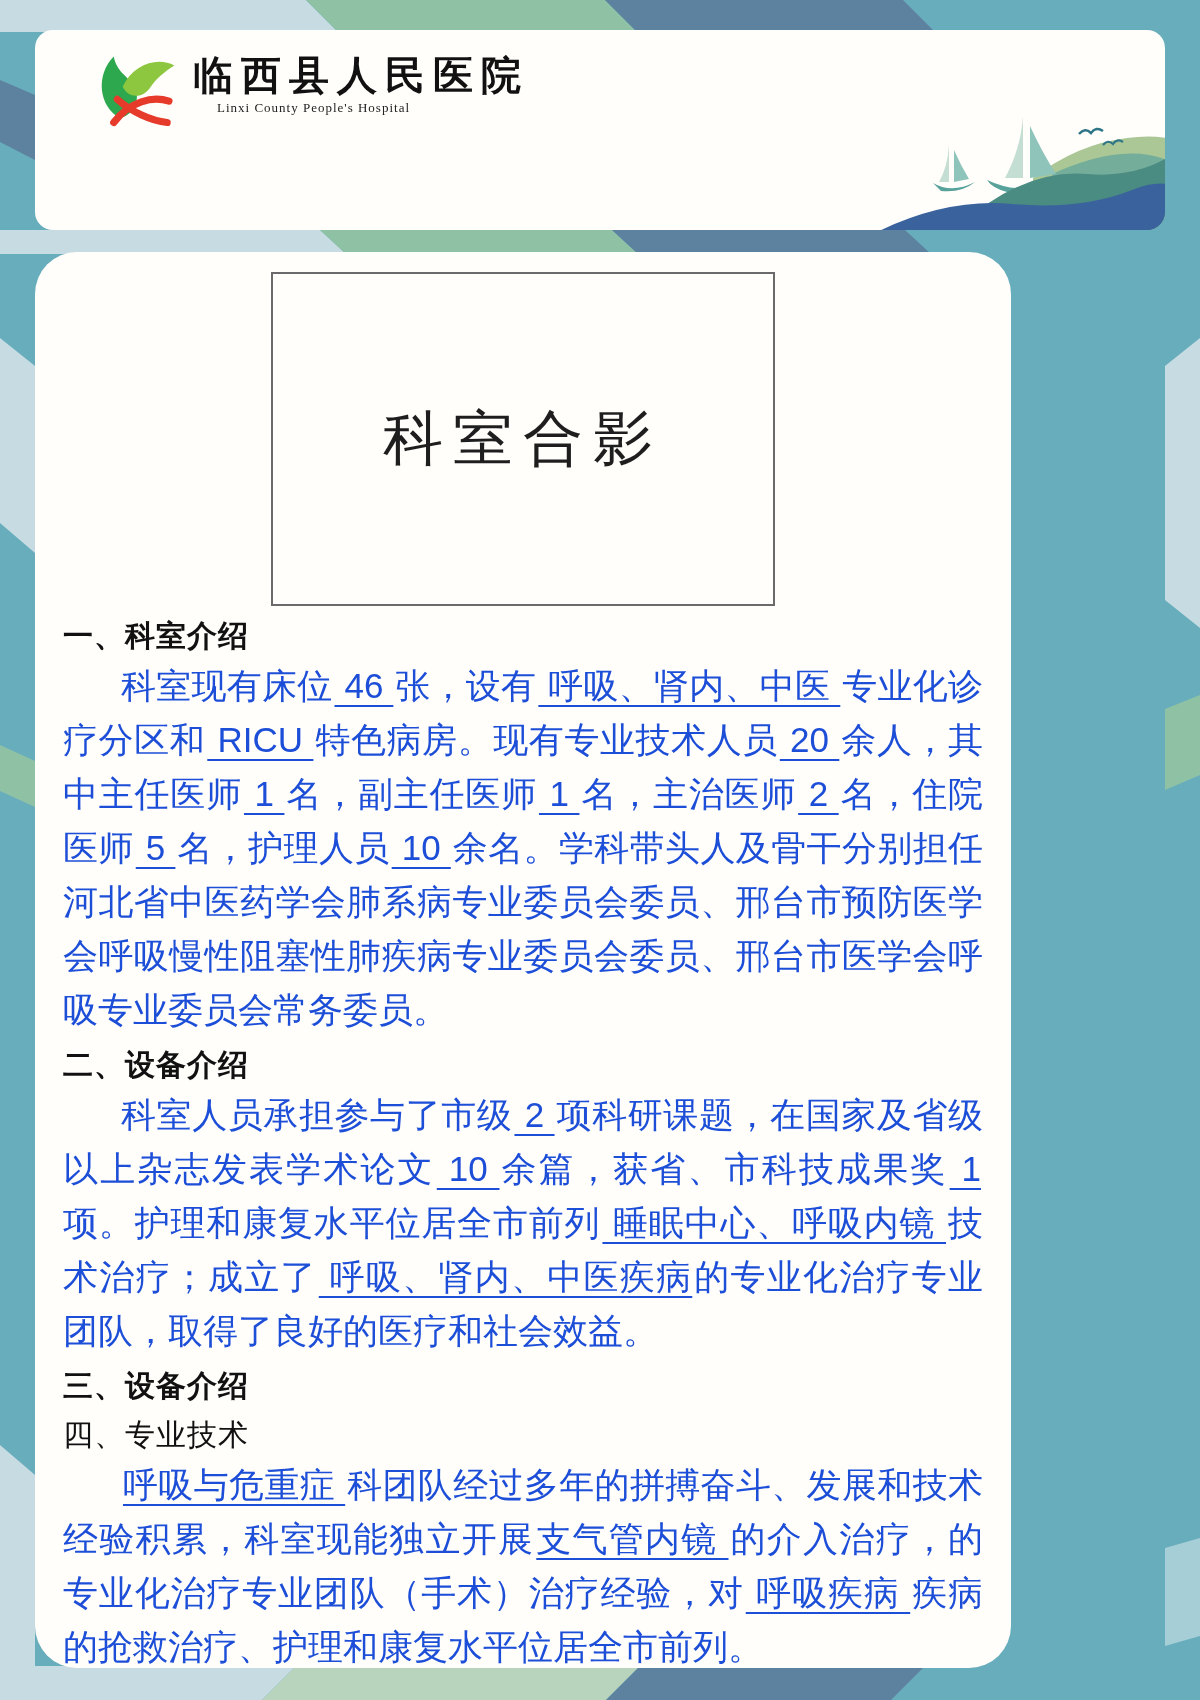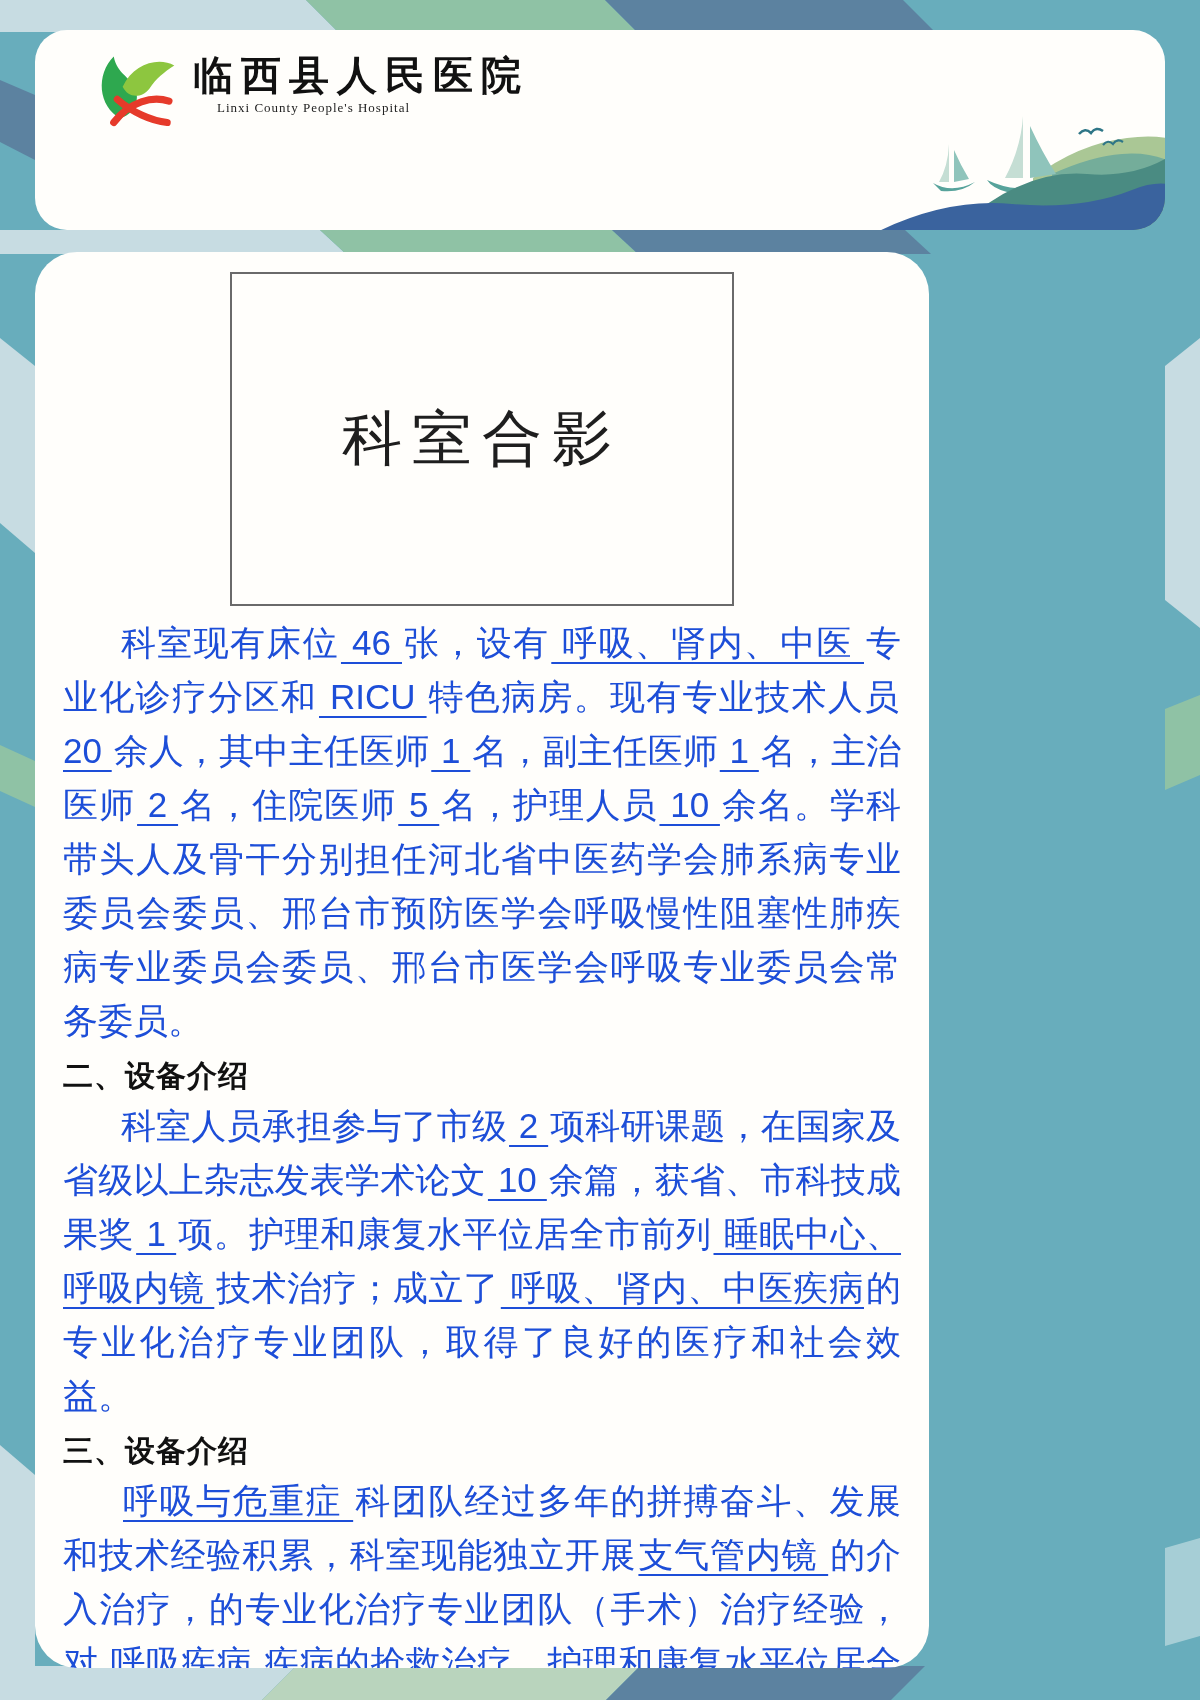--- a/index.html
+++ b/index.html
@@ -21,31 +21,31 @@
   
   .d-le0{left:0;top:80px;width:35px;height:80px;background:#5c82a0;clip-path:polygon(0 0,35px 15px,35px 80px,0 62px);}
   .d-le1{left:0;top:338px;width:35px;height:215px;background:#c7dce2;clip-path:polygon(0 0,35px 28px,35px 215px,0 185px);}
   .d-le2{left:0;top:745px;width:35px;height:62px;background:#8fc2a5;clip-path:polygon(0 0,35px 16px,35px 62px,0 46px);}
   .d-le3{left:0;top:1445px;width:35px;height:255px;background:#c7dce2;clip-path:polygon(0 0,35px 30px,35px 255px,0 255px);}
   .d-re1{left:1165px;top:338px;width:35px;height:290px;background:#c7dce2;clip-path:polygon(0 28px,35px 0,35px 290px,0 262px);}
   .d-re2{left:1165px;top:695px;width:35px;height:95px;background:#8fc2a5;clip-path:polygon(0 14px,35px 0,35px 80px,0 95px);}
   .d-re3{left:1165px;top:1538px;width:35px;height:108px;background:#a6ced6;clip-path:polygon(0 10px,35px 0,35px 98px,0 108px);}
 
   .header-card{position:absolute;left:35px;top:30px;width:1130px;height:200px;background:#fffefb;
-               border-radius:32px;overflow:hidden;z-index:2;}
+               border-radius:18px;overflow:hidden;z-index:2;}
   .logo{position:absolute;left:52px;top:18px;width:98px;height:92px;}
   .hosp-zh{position:absolute;left:158px;top:18px;font-family:"Liberation Serif",serif;font-weight:bold;
            font-size:40px;letter-spacing:8px;color:#111;}
   .hosp-en{position:absolute;left:182px;top:70px;font-family:"Liberation Serif",serif;
            font-size:13px;letter-spacing:1px;color:#222;}
   .page-title{position:absolute;left:55px;top:98px;font-size:72px;font-weight:900;letter-spacing:7px;
               color:#e8271c;font-family:"Liberation Sans",sans-serif;white-space:nowrap;}
   .sail-scene{position:absolute;right:-2px;bottom:-2px;width:330px;height:150px;}
 
-  .main-card{position:absolute;left:35px;top:252px;width:894px;height:1416px;background:#fffefb;
+  .main-card{position:absolute;left:35px;top:252px;width:976px;height:1416px;background:#fffefb;
              border-radius:42px;overflow:hidden;z-index:2;padding:16px 28px 0;box-sizing:border-box;}
   .photo-box{width:500px;height:330px;margin:4px auto 10px;border:2px solid #6a6a6a;
              display:flex;align-items:center;justify-content:center;background:#fffefb;}
   .photo-box span{font-family:"Liberation Serif",serif;font-size:60px;letter-spacing:10px;color:#1e1e1e;}
   .sec-h{font-size:30px;font-weight:bold;color:#111;margin:8px 0 2px;letter-spacing:1px;}
   .sec-h.normal{font-weight:400;}
   .body-text{font-size:35px;line-height:54px;color:#1d4ed8;text-indent:58px;margin:0;text-align:justify;}
   .body-text .u{text-decoration:underline;text-underline-offset:7px;text-decoration-thickness:2px;padding:0 2px;}
 </style>
 </head>
@@ -94,23 +94,25 @@
       <path d="M266,63 q5,-6 10,-1 q4,-6 10,-2" stroke="#2e7687" stroke-width="2.2" fill="none"></path>
     </svg>
   </div>
 
   <div class="main-card">
 
     <div class="photo-box">
       <span>科室合影</span>
     </div>
 
+    <div class="sec-h">一、科室介绍</div>
     <p class="body-text"><span>科室现有床位</span><span class="u"> 46 </span><span>张，设有</span><span class="u"> 呼吸、肾内、中医 </span><span>专业化诊疗分区和</span><span class="u"> RICU </span><span>特色病房。现有专业技术人员</span><span class="u"> 20 </span><span>余人，其中主任医师</span><span class="u"> 1 </span><span>名，副主任医师</span><span class="u"> 1 </span><span>名，主治医师</span><span class="u"> 2 </span><span>名，住院医师</span><span class="u"> 5 </span><span>名，护理人员</span><span class="u"> 10 </span><span>余名。学科带头人及骨干分别担任河北省中医药学会肺系病专业委员会委员、邢台市预防医学会呼吸慢性阻塞性肺疾病专业委员会委员、邢台市医学会呼吸专业委员会常务委员。</span></p>
 
     <div class="sec-h">二、设备介绍</div>
     <p class="body-text"><span>科室人员承担参与了市级</span><span class="u"> 2 </span><span>项科研课题，在国家及省级以上杂志发表学术论文</span><span class="u"> 10 </span><span>余篇，获省、市科技成果奖</span><span class="u"> 1 </span><span>项。护理和康复水平位居全市前列</span><span class="u"> 睡眠中心、呼吸内镜 </span><span>技术治疗；成立了</span><span class="u"> 呼吸、肾内、中医疾病</span><span>的专业化治疗专业团队，取得了良好的医疗和社会效益。</span></p>
 
     <div class="sec-h">三、设备介绍</div>
 
+    <div class="sec-h normal">四、专业技术</div>
     <p class="body-text"><span class="u">呼吸与危重症 </span><span>科团队经过多年的拼搏奋斗、发展和技术经验积累，科室现能独立开展</span><span class="u">支气管内镜 </span><span>的介入治疗，的专业化治疗专业团队（手术）治疗经验，对</span><span class="u"> 呼吸疾病 </span><span>疾病的抢救治疗、护理和康复水平位居全市前列。</span></p>
 
   </div>
 </div>
 
 </body></html>

